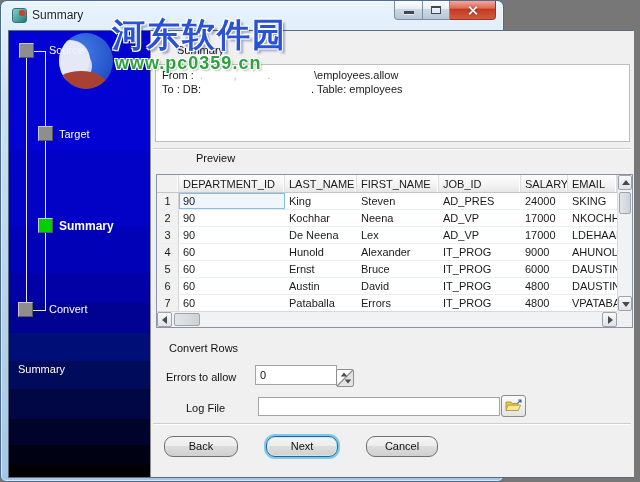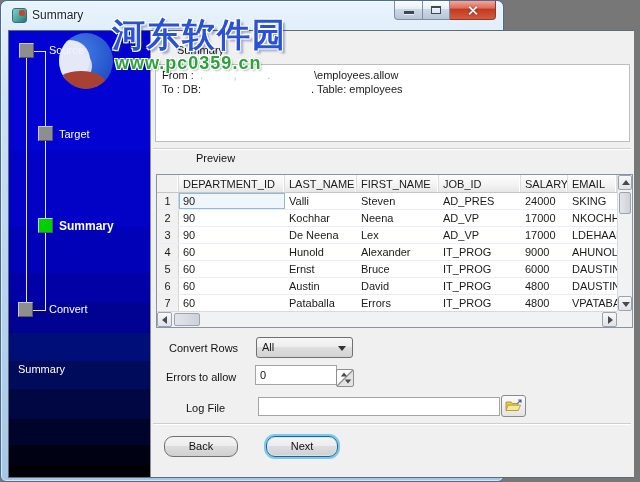--- a/index.html
+++ b/index.html
@@ -204,21 +204,21 @@
             <div class="cell c2">LAST_NAME</div>
             <div class="cell c3">FIRST_NAME</div>
             <div class="cell c4">JOB_ID</div>
             <div class="cell c5">SALARY</div>
             <div class="cell c6">EMAIL</div>
           </div>
 
           <div class="trow">
             <div class="cell num">1</div>
             <div class="cell c1 focused">90</div>
-            <div class="cell c2">Valli</div>
+            <div class="cell c2">King</div>
             <div class="cell c3">Steven</div>
             <div class="cell c4">AD_PRES</div>
             <div class="cell c5">24000</div>
             <div class="cell c6">SKING</div>
           </div>
           <div class="trow">
             <div class="cell num">2</div>
             <div class="cell c1">90</div>
             <div class="cell c2">Kochhar</div>
             <div class="cell c3">Neena</div>
@@ -288,24 +288,20 @@
             </div>
           <div class="thumb" style="left:17px; top:1px; width:26px; height:13px;"></div>
           <div class="sbtn" style="right:0; top:0; width:15px; height:15px;">
               <div class="tri right"></div>
             </div>
         </div>
         <div class="corner"></div>
       </div>
 
       <div class="lbl" style="left:18px; top:311px;text-align:center;">Convert Rows</div>
-      <div class="combo">
-        <span class="combo-text">All</span>
-        <span class="combo-arrow"></span>
-      </div>
 
       <div class="lbl" style="left:15px; top:340px;">Errors to allow</div>
       <input class="field" style="left: 104px; top: 334px; width: 82px; height: 20px;" value="0">
       <div class="spin">
         <div class="tri up"></div>
         <div class="tri down"></div>
       </div>
 
       <div class="lbl" style="left:35px; top:371px;">Log File</div>
       <input class="field" style="left: 107px; top: 366px; width: 242px; height: 19px;" value="">
@@ -314,20 +310,21 @@
           <path d="M1 3 L6 3 L7.5 4.5 L13 4.5 L13 11.5 L1 11.5 Z" fill="#e8c84a" stroke="#a08a30" stroke-width="0.8"></path>
           <path d="M3 6.2 L15.6 6.2 L13.2 11.5 L1 11.5 Z" fill="#f7e89a" stroke="#b09428" stroke-width="0.8"></path>
           <path d="M13.2 1 L16 1 L16 3.8 M16 1 L12.6 4.4" fill="none" stroke="#3a5fae" stroke-width="1.1"></path>
         </svg>
       </div>
 
       <div class="groove" style="left:2px; top:392px; width:478px;"></div>
 
       <div class="btn" style="left:13px; width:74px;">Back</div>
       <div class="btn focusd" style="left:115px; width:72px;">Next</div>
+      <div class="btn" style="left:215px; width:72px;">Cancel</div>
 
     </div>
   </div>
 
   <div class="watermark">
     <div class="wm-logo">
       <div class="swirl"></div>
       <div class="arc"></div>
     </div>
     <div class="wm-t1">河东软件园</div>

